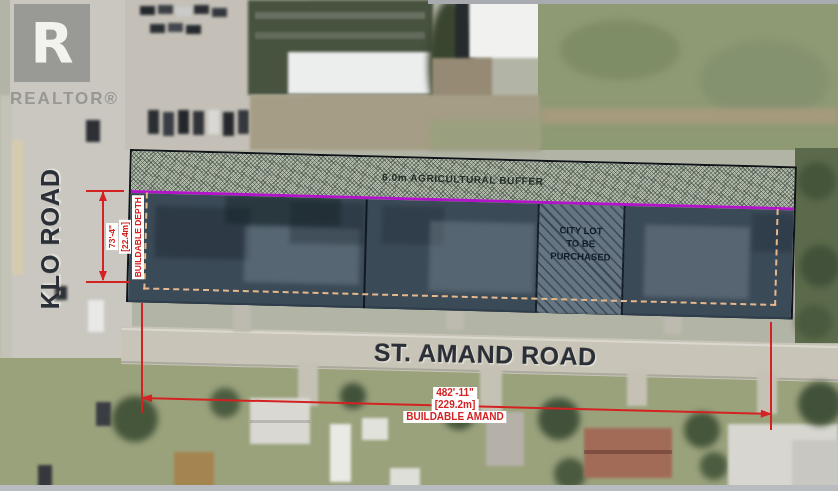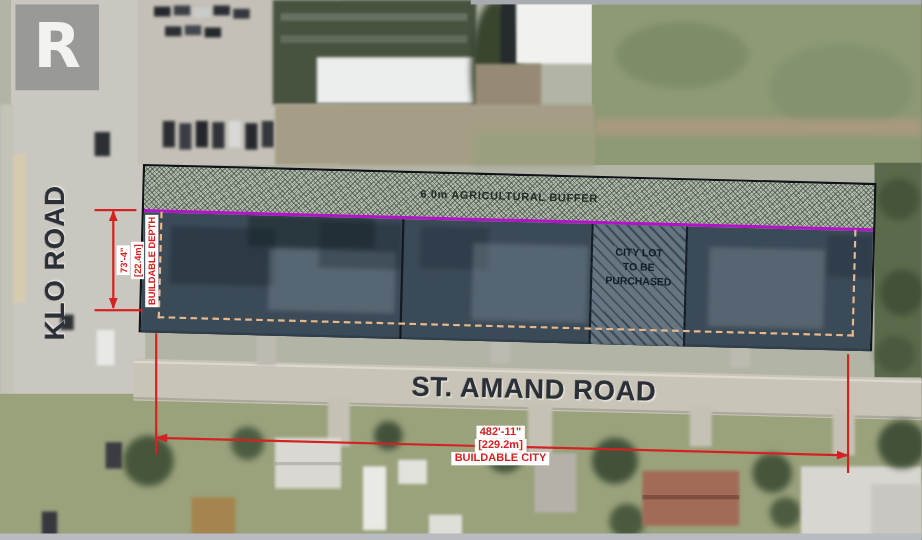--- a/index.html
+++ b/index.html
@@ -194,27 +194,28 @@
 
   <div class="dimline-v red" style="left:141px;top:303px;height:110px;"></div>
   <div class="dimline-v red" style="left:770px;top:322px;height:108px;"></div>
   <div style="position:absolute;left:142px;top:397px;width:629px;height:3px;transform:rotate(1.45deg);transform-origin:0 50%;z-index:20;">
     <div class="red" style="position:absolute;left:0;top:0;width:100%;height:2px;"></div>
     <div class="arr left" style="left:-1px;top:-3px;"></div>
     <div class="arr right" style="right:-1px;top:-3px;"></div>
   </div>
   <div class="chip" style="top:387px;">482'-11"</div>
   <div class="chip" style="top:399px;">[229.2m]</div>
-  <div class="chip" style="top:411px;">BUILDABLE CITY</div>
+  <div class="chip" style="top:411px;">BUILDABLE AMAND</div>
 
   <div class="roadlabel vert" style="left:36px;top:168px;font-size:25px;letter-spacing:1px;">KLO ROAD</div>
   <div class="roadlabel" style="left:374px;top:340px;font-size:25px;letter-spacing:0.5px;transform:rotate(1.2deg);">ST. AMAND ROAD</div>
 
   <div class="logo">
     <div class="logo-block">
       <span class="logo-r">R</span>
     </div>
+    <div class="logo-text">REALTOR®</div>
   </div>
 
   <div class="edgebar" style="left:428px;top:0;width:410px;height:4px;background:#a8abb0;"></div>
   <div class="edgebar" style="left:0;top:485px;width:838px;height:6px;background:#b8bcc1;"></div>
 
 </div>
 
 </body></html>

